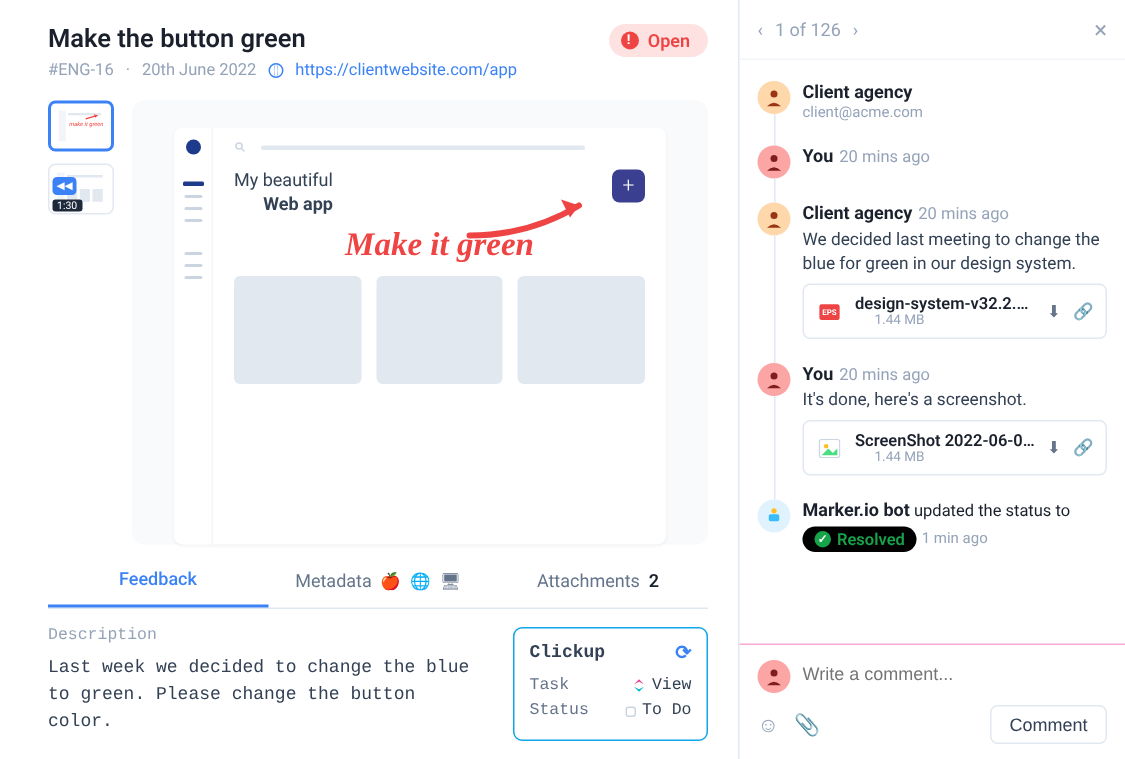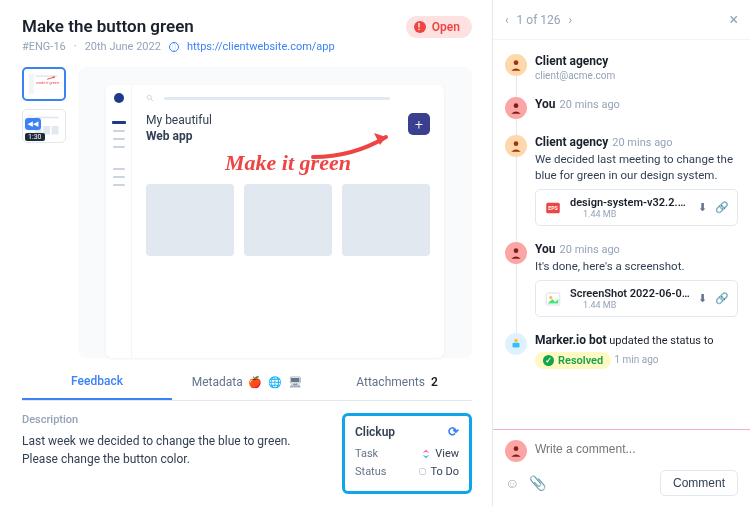--- a/index.html
+++ b/index.html
@@ -1,17 +1,17 @@
 <!DOCTYPE html>
 <html><head>
 <meta charset="utf-8">
 <style>
   * { box-sizing: border-box; margin: 0; padding: 0; }
   body { font-family: -apple-system, BlinkMacSystemFont, "Segoe UI", Roboto, sans-serif; font-size: 13px; color: #1a202c; background: #fff; width: 750px; height: 506px; overflow: hidden; display: flex; }
-  .main { flex: 1; padding: 16px 20px 0 22px; display: flex; flex-direction: column; min-width: 0; }
+  .main { flex: 1; padding: 16px 20px 0 32px; display: flex; flex-direction: column; min-width: 0; }
   .side { width: 258px; border-left: 1px solid #e2e8f0; display: flex; flex-direction: column; }
 
   .hdr { display: flex; justify-content: space-between; align-items: flex-start; }
   .title { font-size: 17px; font-weight: 600; color: #1a202c; }
   .meta { margin-top: 4px; font-size: 11px; color: #94a3b8; display: flex; align-items: center; gap: 8px; }
   .meta a { color: #3b82f6; text-decoration: none; }
   .globe { width: 10px; height: 10px; border: 1px solid #3b82f6; border-radius: 50%; display: inline-block; position: relative; }
   .globe::after { content:""; position:absolute; inset:0; border-left:1px solid #3b82f6; border-right:1px solid #3b82f6; border-radius:50%; transform: scaleX(.4);}
   .open-badge { background: #fee2e2; color: #ef4444; font-weight: 600; font-size: 12px; padding: 4px 12px 4px 8px; border-radius: 14px; display: inline-flex; align-items: center; gap: 6px; }
   .open-badge::before { content:""; width:12px; height:12px; background:#ef4444; border-radius:50%; display:inline-block; position:relative; }
@@ -28,41 +28,41 @@
   .shot { flex:1; background:#f8fafc; border-radius:8px; padding:18px 28px 0 28px; position:relative; display:flex; flex-direction:column; }
   .browser { background:#fff; border-radius:6px; box-shadow:0 1px 3px rgba(0,0,0,.06); flex:1; display:flex; overflow:hidden; min-height:0;}
   .bside { width:26px; background:#fff; border-right:1px solid #f1f5f9; padding:8px 0; display:flex; flex-direction:column; align-items:center; gap:6px;}
   .bside .dot { width:10px; height:10px; background:#1e3a8a; border-radius:50%;}
   .bside .line { width:12px; height:2px; background:#cbd5e1; border-radius:1px;}
   .bmain { flex:1; padding:8px 14px; position:relative; }
   .bbar { height:10px; display:flex; align-items:center; gap:6px; margin-bottom:10px;}
   .bbar .s { width:8px; height:8px; color:#cbd5e1; }
   .bbar .u { flex:1; height:3px; background:#e2e8f0; border-radius:2px; margin:0 40px 0 4px;}
   .btop { display:flex; justify-content:space-between; align-items:flex-start;}
-  .btxt { font-size:12px; line-height:1.3; color:#334155;}
+  .btxt { font-size:12px; line-height:1.3; color:#334155;text-align:right;}
   .btxt b { display:block; }
   .plus { width:22px; height:22px; background:#3b3f8f; border-radius:5px; color:#fff; display:flex; align-items:center; justify-content:center; font-size:14px; font-weight:300;}
   .anno { color:#ef4444; font-family: "Comic Sans MS", cursive; font-style:italic; font-weight:700; font-size:22px; text-align:center; margin:6px 0 8px;}
   .arrow { position:absolute; right:46px; top:44px; }
   .cards { display:flex; gap:10px; }
   .card { flex:1; height:72px; background:#e2e8f0; border-radius:4px;}
 
   .tabs { display:flex; border-bottom:1px solid #e2e8f0; margin-top:6px; font-size:12px;}
   .tab { flex:1; text-align:center; padding:10px 0; color:#64748b; display:flex; align-items:center; justify-content:center; gap:6px;}
   .tab.active { color:#3b82f6; border-bottom:2px solid #3b82f6; font-weight:500;}
   .tab .n { font-weight:600; color:#1a202c;}
   .pill-r { background:#fee2e2; color:#ef4444; font-size:10px; padding:0 5px; border-radius:3px; font-weight:600;}
   .pill-y { background:#fef3c7; color:#d97706; font-size:10px; padding:0 5px; border-radius:3px; font-weight:600;}
   .os { font-size:11px; }
 
-  .lower { display:flex; gap:18px; padding:12px 0;}
+  .lower { display:flex; gap:18px; padding:12px 0;font-family:Liberation Mono, monospace;}
   .desc { flex:1; }
   .desc h5 { font-size:11px; color:#94a3b8; font-weight:500; margin-bottom:6px;}
   .desc p { font-size:12px; color:#334155; line-height:1.5;}
-  .cu { width:130px; border:3px solid #0ea5e9; border-radius:6px; padding:8px 10px; font-size:11px;}
+  .cu { width:130px; border:1px solid #0ea5e9; border-radius:6px; padding:8px 10px; font-size:11px;}
   .cu-h { display:flex; justify-content:space-between; align-items:center; font-weight:600; font-size:12px; margin-bottom:8px; color:#334155;}
   .cu-r { display:flex; justify-content:space-between; align-items:center; margin:5px 0; color:#64748b;}
   .cu-r .v { color:#334155; display:flex; align-items:center; gap:4px;}
   .sync { color:#3b82f6; font-size:13px;}
   .cuic { width:10px; height:10px; }
   .stdot { width:7px; height:7px; border:1.5px solid #cbd5e1; border-radius:2px; display:inline-block;}
 
   .side-h { display:flex; align-items:center; justify-content:space-between; padding:10px 12px; border-bottom:1px solid #f1f5f9;}
   .pager { display:flex; align-items:center; gap:8px; color:#94a3b8; font-size:12px;}
   .chev { color:#94a3b8; cursor:pointer; font-size:12px;}
@@ -80,21 +80,21 @@
   .mh b { color:#1a202c; font-size:12px;}
   .mh .t { color:#94a3b8; margin-left:4px;margin-top:26px;}
   .sub { color:#94a3b8; font-size:10px;}
   .mb { font-size:11.5px; color:#334155; line-height:1.4;}
   .att { margin-top:6px; border:1px solid #e2e8f0; border-radius:5px; padding:6px 8px; display:flex; align-items:center; gap:8px; font-size:11px;}
   .att .fi { width:18px; height:18px; flex-shrink:0;}
   .att .fn { font-weight:600; color:#1a202c; font-size:11px; white-space:nowrap; overflow:hidden; text-overflow:ellipsis;}
   .att .fs { color:#94a3b8; font-size:9px;margin-left:13px;}
   .att .fx { flex:1; min-width:0;}
   .att .fa { color:#64748b; cursor:pointer;}
-  .resolved { background:#fef9c3; color:#16a34a; font-weight:600; font-size:11px; padding:2px 8px; border-radius:10px; display:inline-flex; align-items:center; gap:4px;}
+  .resolved { background:#000000; color:#16a34a; font-weight:600; font-size:11px; padding:2px 8px; border-radius:10px; display:inline-flex; align-items:center; gap:4px;}
   .resolved::before{content:"✓"; background:#16a34a; color:#fff; width:11px; height:11px; border-radius:50%; font-size:8px; display:inline-flex; align-items:center; justify-content:center;}
 
   .composer { border-top:1px solid #f9a8d4; padding:10px 12px;}
   .cin { display:flex; gap:8px; align-items:flex-start;}
   .cbox { flex:1;}
   .cbox input { width:100%; border:none; outline:none; font-size:12px; color:#334155; padding:2px 0;}
   .cactions { display:flex; justify-content:space-between; align-items:center; margin-top:8px;}
   .cicons { display:flex; gap:10px; color:#94a3b8;}
   .cicons span{cursor:pointer; font-size:14px;}
   .cbtn { border:1px solid #e2e8f0; background:#fff; padding:5px 12px; border-radius:5px; font-size:12px; font-weight:500; color:#334155; cursor:pointer;}

